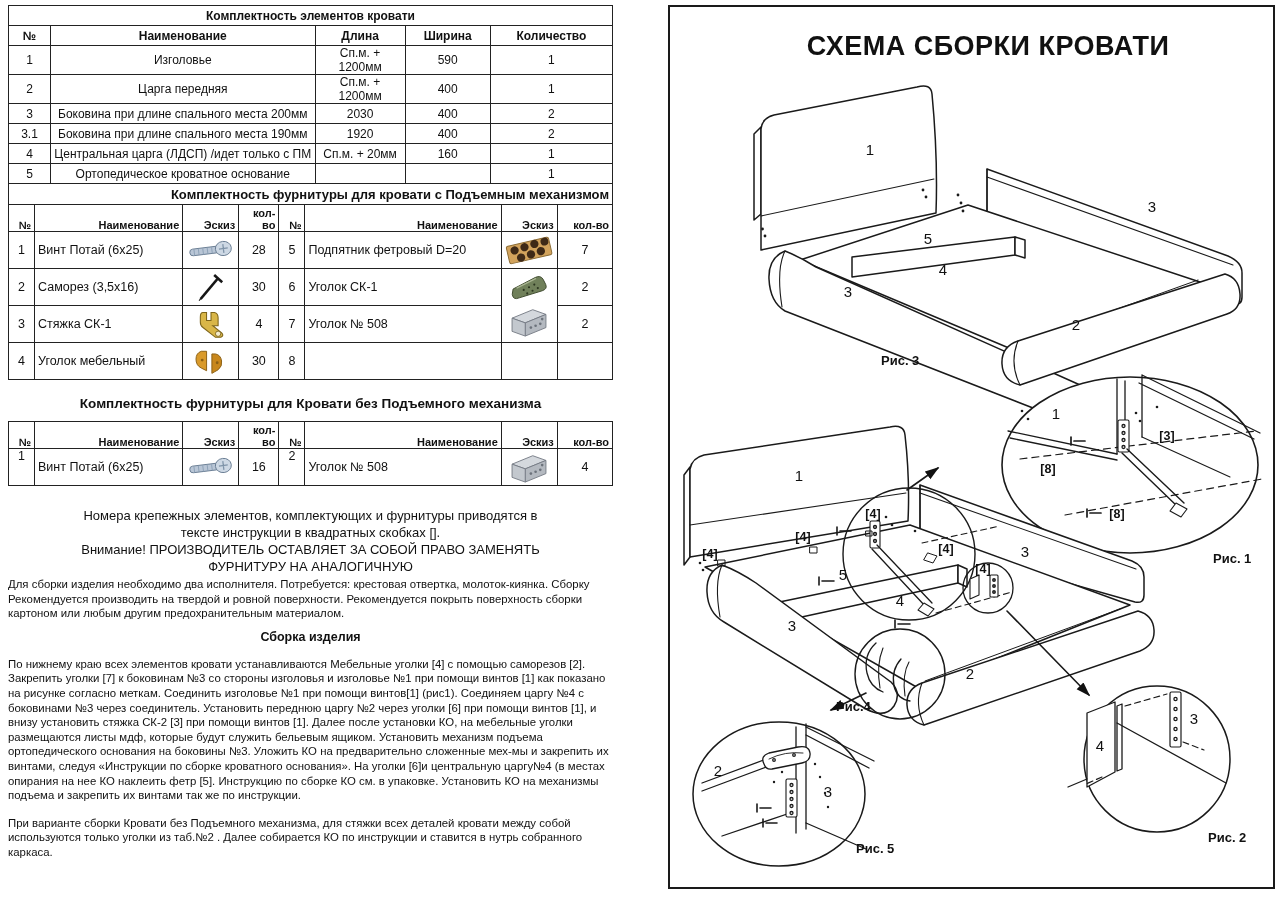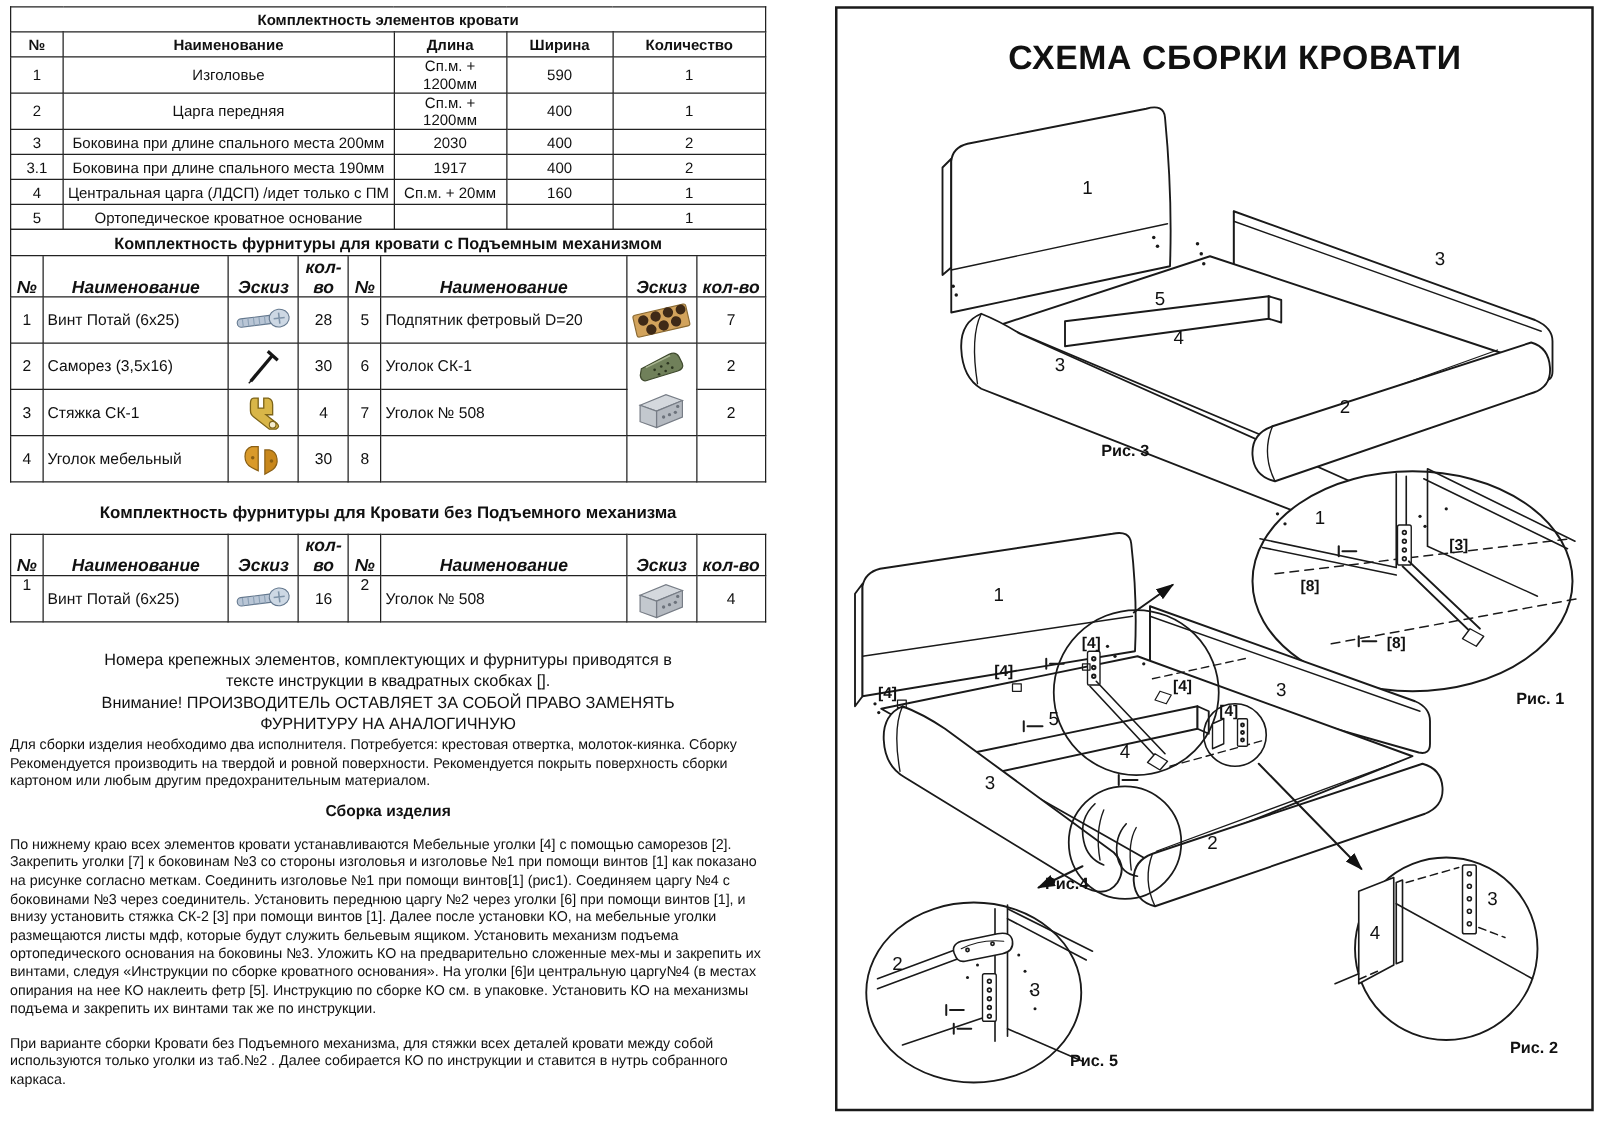--- a/index.html
+++ b/index.html
@@ -2,25 +2,25 @@
 <html><head>
 <meta charset="utf-8">
 <style>
   html,body{margin:0;padding:0;background:#fff;width:1280px;height:900px;overflow:hidden;
     font-family:"Liberation Sans",sans-serif;color:#111;}
   .left-col{position:absolute;left:8px;top:5px;width:605px;}
   table{border-collapse:collapse;width:605px;table-layout:fixed;}
   table,td,th{border:1px solid #222;}
   table{border-width:1.6px;}
   td,th{padding:0 3px;overflow:hidden;}
-  .t-title{font-weight:bold;text-align:center;font-size:14px;height:21px;border:1px solid #222;}
+  .t-title{font-weight:bold;text-align:right;font-size:14px;height:21px;border:1px solid #222;}
   #t2 .t-title{font-size:13px;height:20px;}
   #t1 td{font-size:12px;text-align:center;height:19px;}
   #t2{margin-top:-1px;}
-  #t2 th,#t3 th{font-size:14px;font-weight:bold;text-align:center;vertical-align:bottom;height:26px;font-style:italic;}
+  #t2 th,#t3 th{font-size:11px;font-weight:bold;text-align:right;vertical-align:bottom;height:26px;}
   #t2 td,#t3 td{font-size:12.5px;height:36px;}
   .c-num{text-align:center;}
   .c-qty{text-align:center;}
   .c-sketch{text-align:center;padding:0;}
   .sk{display:block;margin:1px auto;}
   #t3-heading{font-weight:bold;text-align:center;font-size:13.5px;margin:16px 0 10px 0;}
   #t3 .c-top{vertical-align:top;}
   .notes{margin-top:21px;text-align:center;font-size:13px;line-height:17px;}
   .sec-title{margin-top:9px;text-align:center;font-weight:bold;font-size:12.5px;}
   .body-text{margin:2px 0 0 0;font-size:11.4px;line-height:14.6px;text-align:left;}
@@ -134,21 +134,21 @@
     <tr>
       <td>3</td>
           <td>Боковина при длине спального места 200мм</td>
           <td>2030</td>
           <td>400</td>
           <td>2</td>
         </tr>
     <tr>
       <td>3.1</td>
           <td>Боковина при длине спального места 190мм</td>
-          <td>1917</td>
+          <td>1920</td>
           <td>400</td>
           <td>2</td>
         </tr>
     <tr>
       <td>4</td>
           <td>Центральная царга (ЛДСП) /идет только с ПМ</td>
           <td>Сп.м. + 20мм</td>
           <td>160</td>
           <td>1</td>
         </tr>

